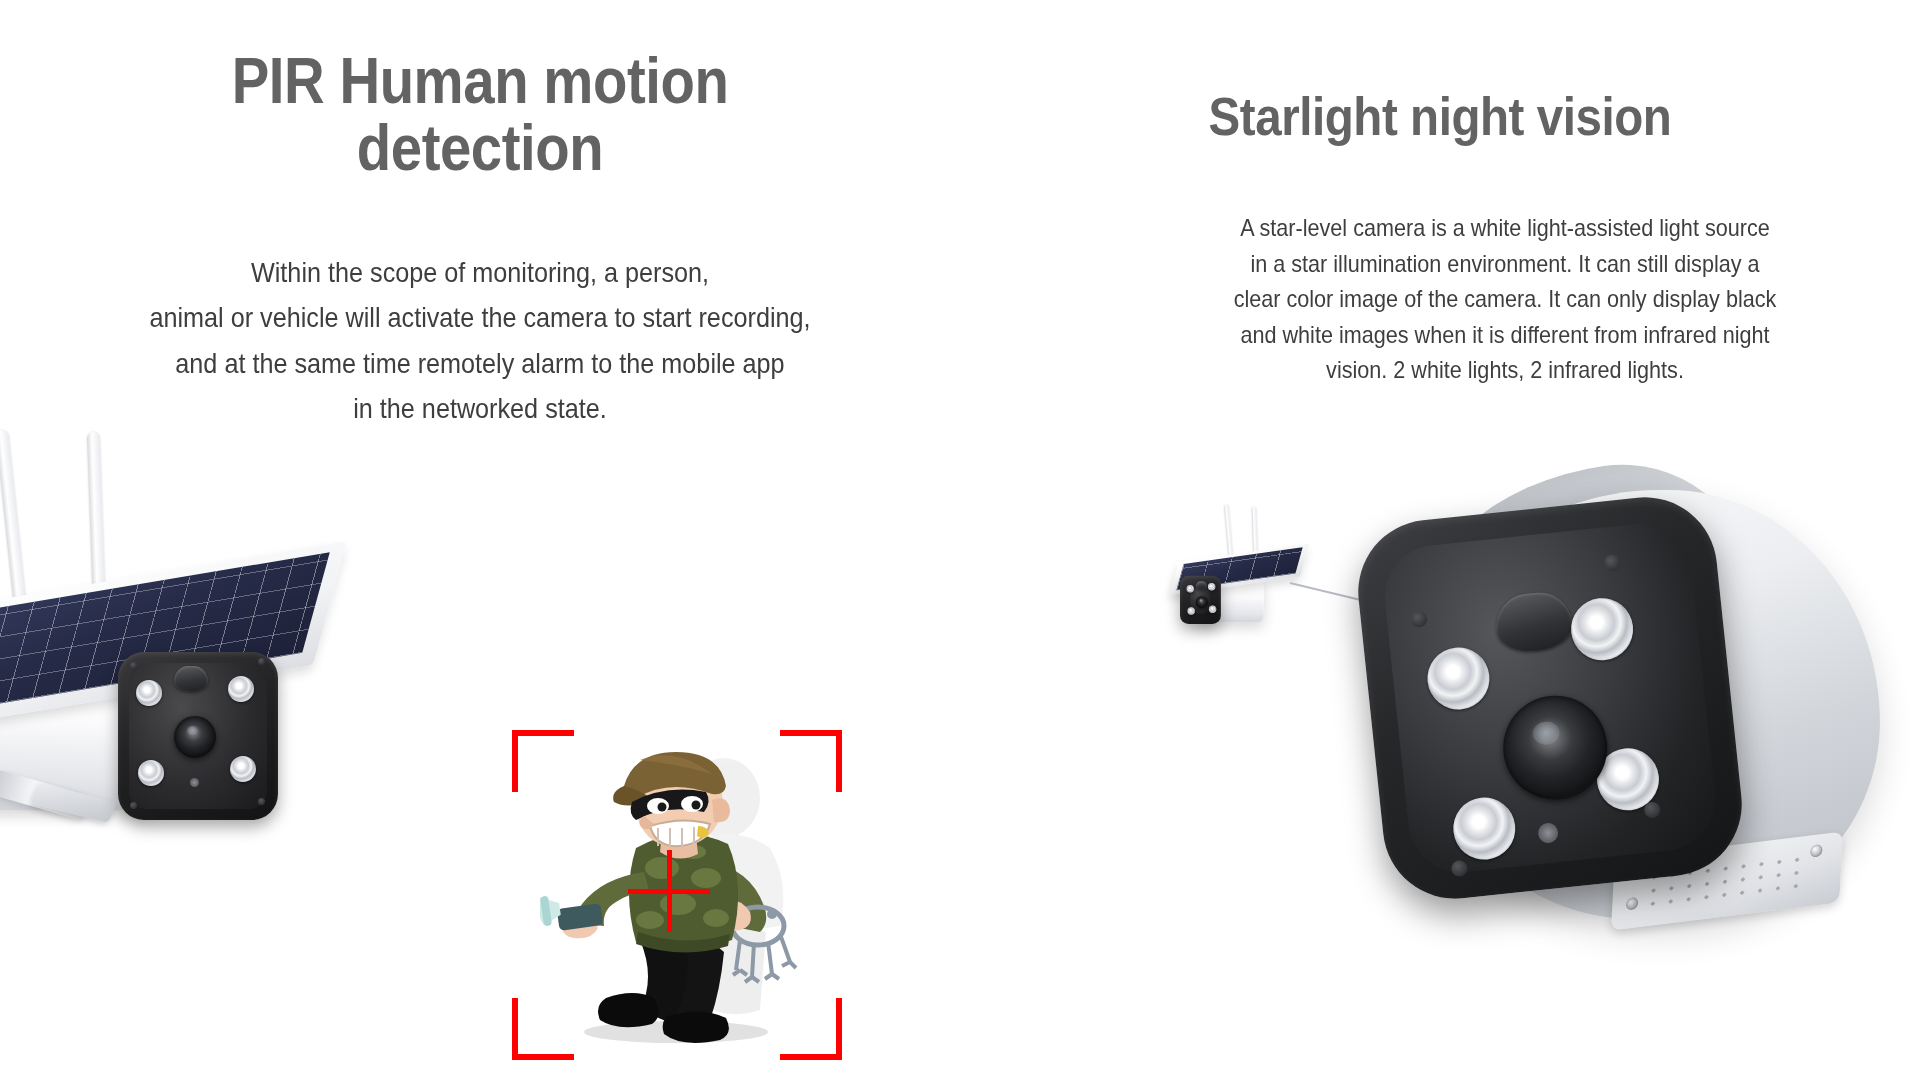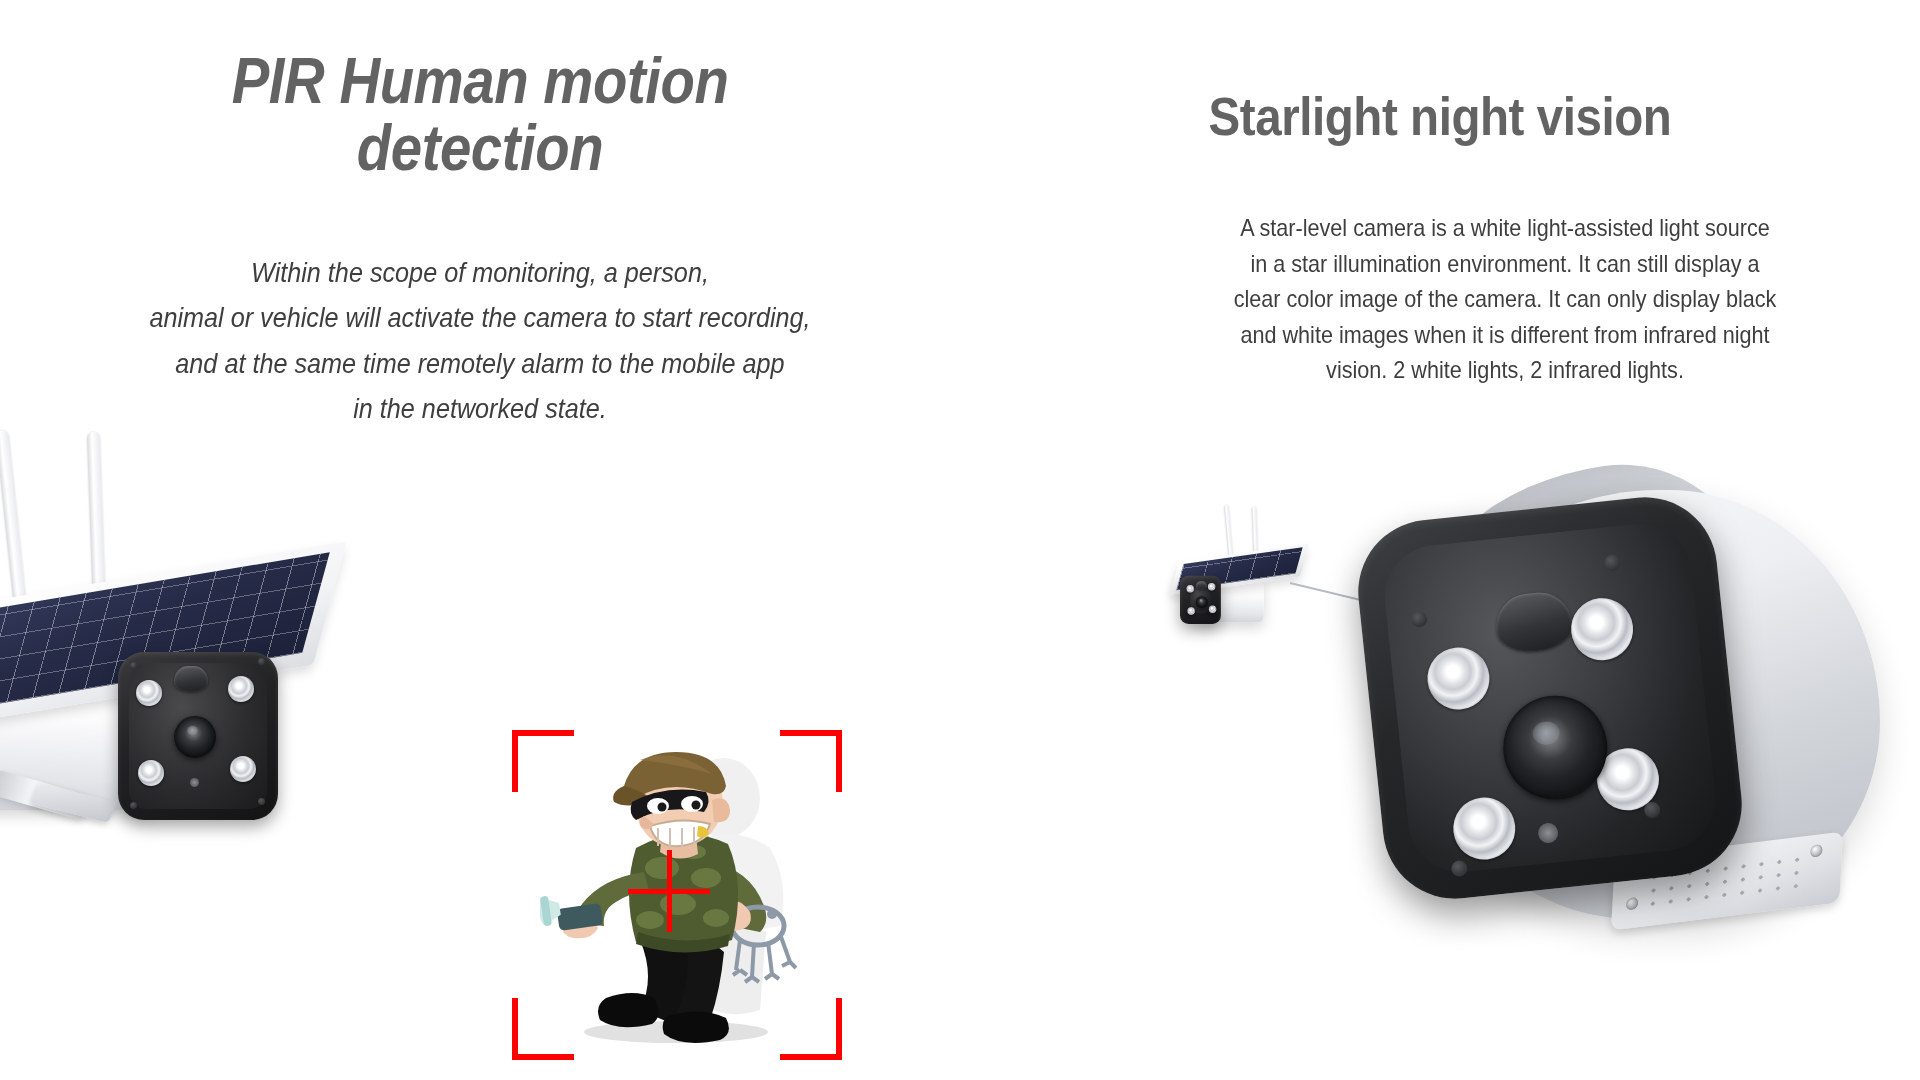--- a/index.html
+++ b/index.html
@@ -7,21 +7,21 @@
   body{
     background:#ffffff;
     font-family:"Liberation Sans", sans-serif;
     overflow:hidden;
     position:relative;
   }
 
   
   .panel{ position:absolute; }
 
-  #left-panel{ left:0; top:0; width:960px; height:1080px;font-style:italic; }
+  #left-panel{ left:0; top:0; width:960px; height:1080px; }
   #right-panel{ left:960px; top:0; width:960px; height:784px; }
 
   .feature-title{
     color:#636363;
     font-weight:bold;
     text-align:center;
     letter-spacing:-0.5px;
     line-height:1.05;
     font-family:"Liberation Sans", sans-serif;
     transform:scaleX(0.88);

